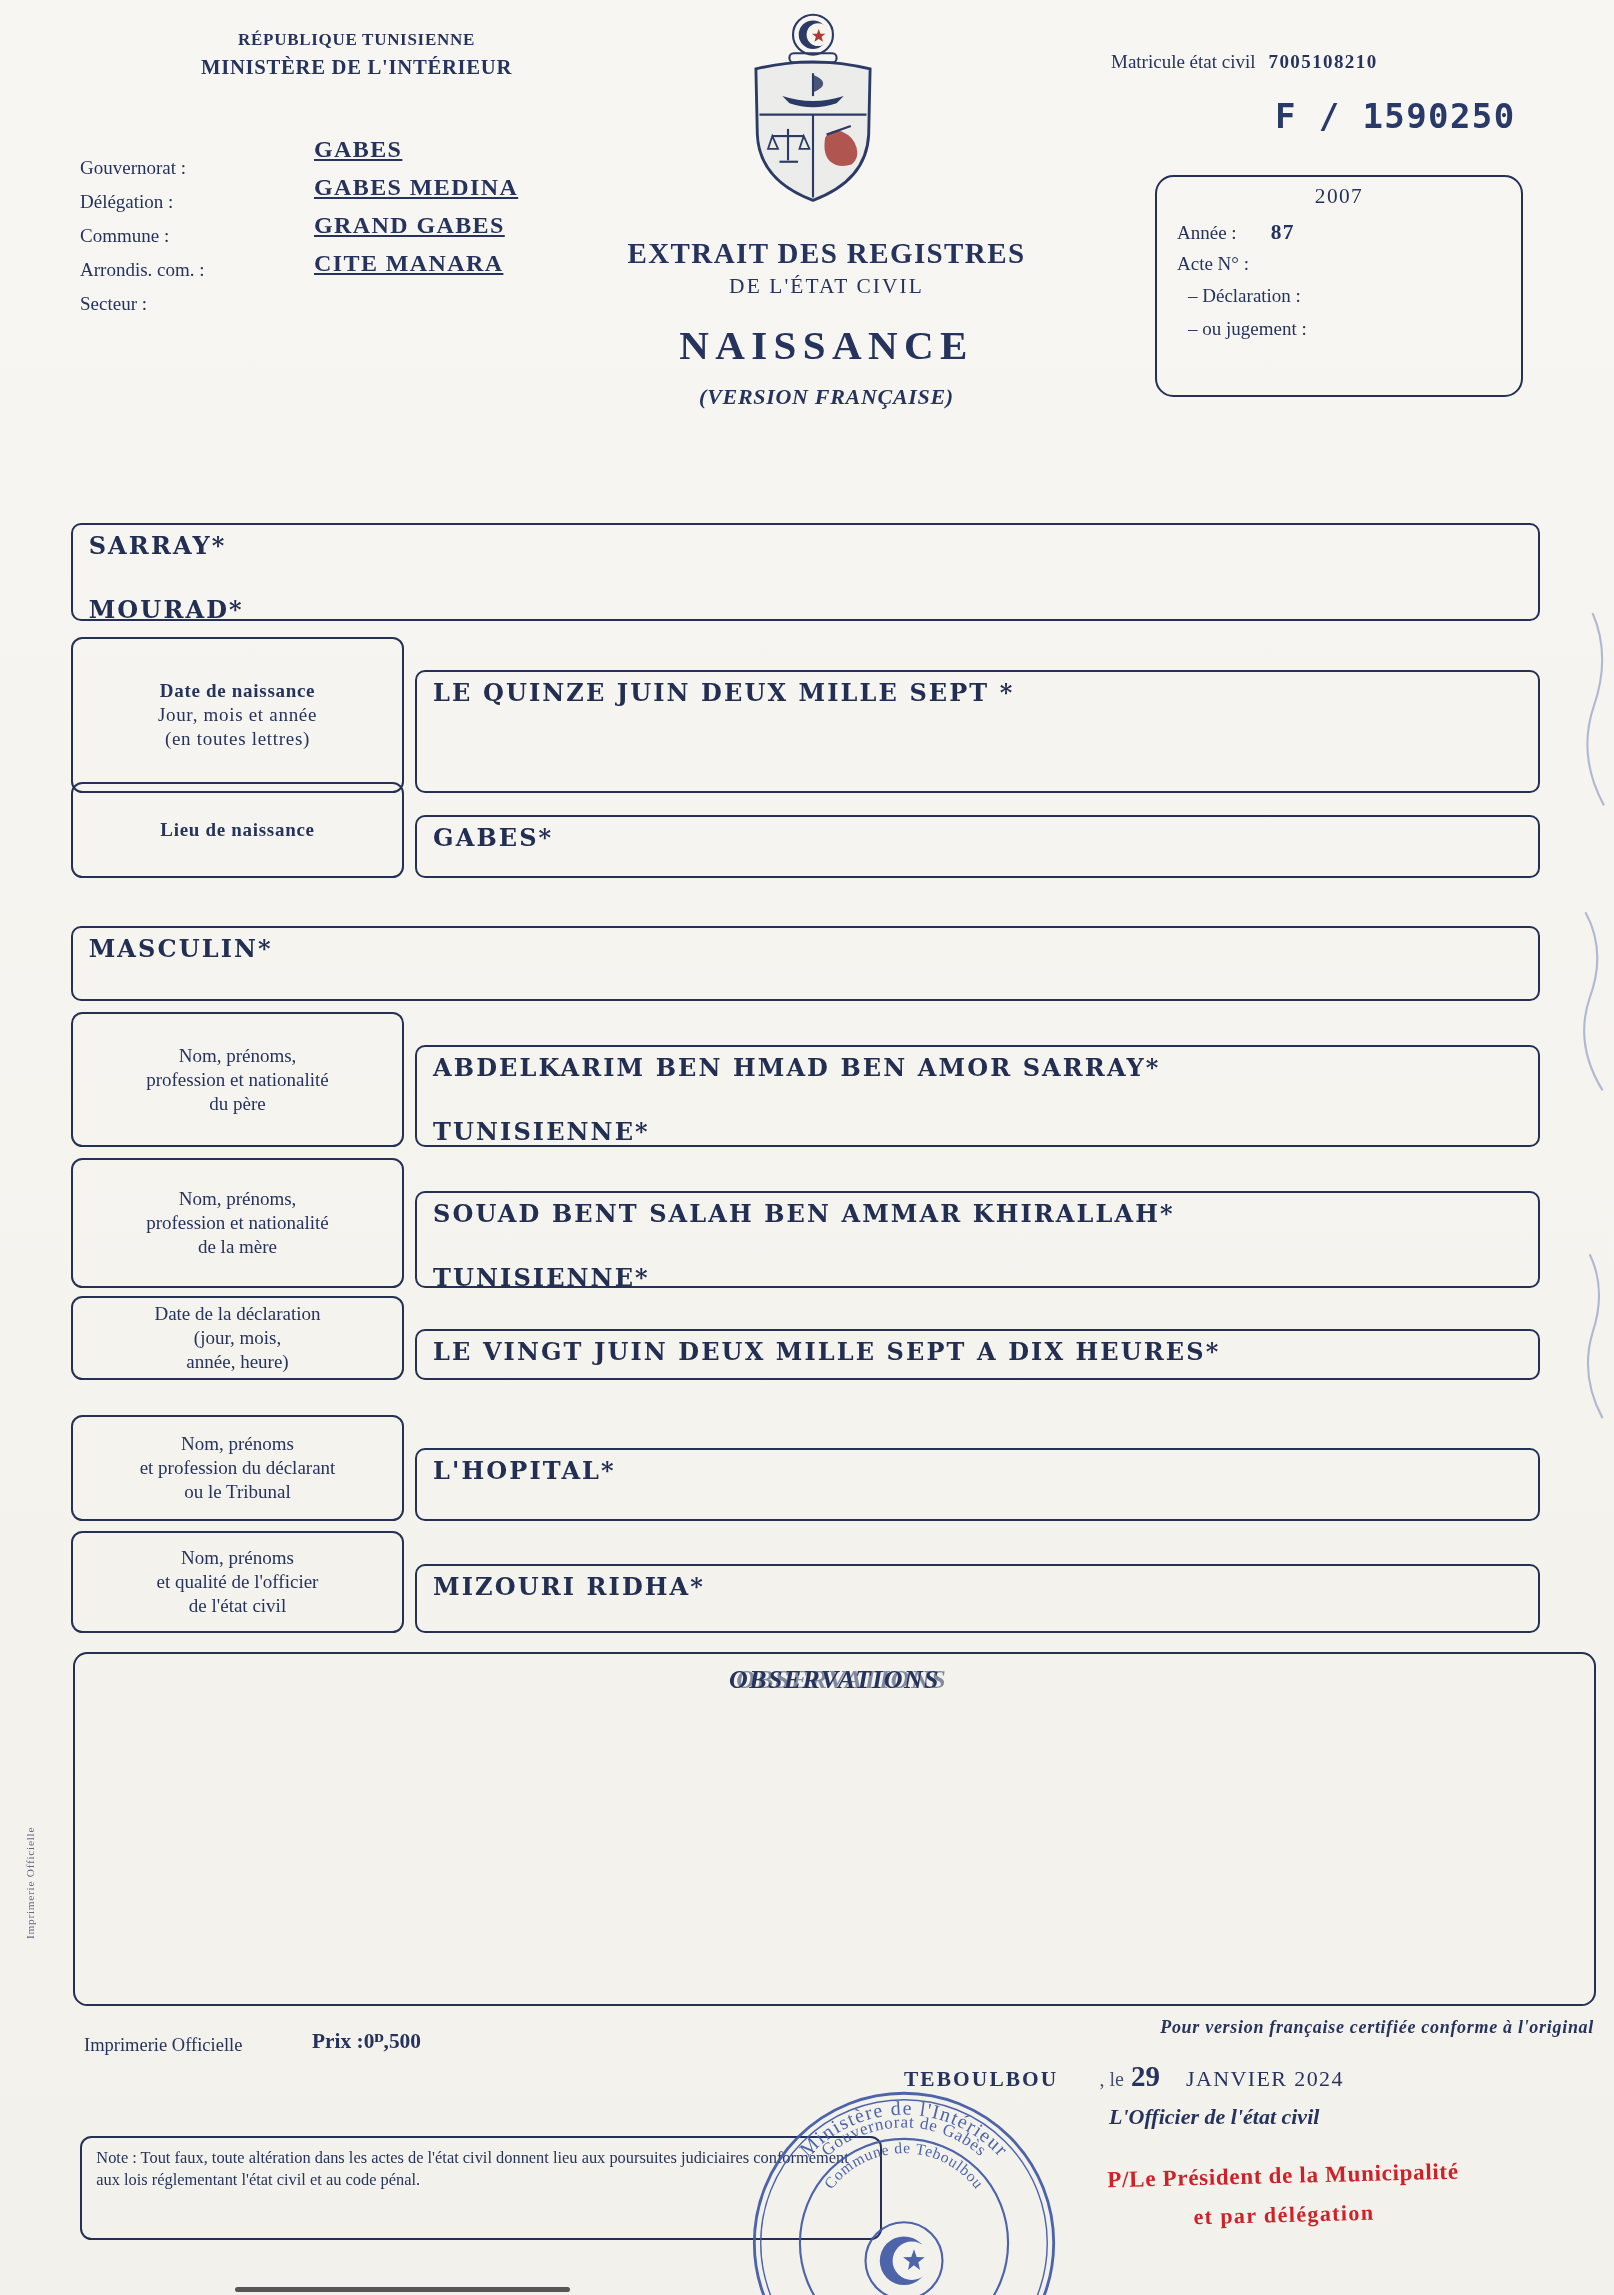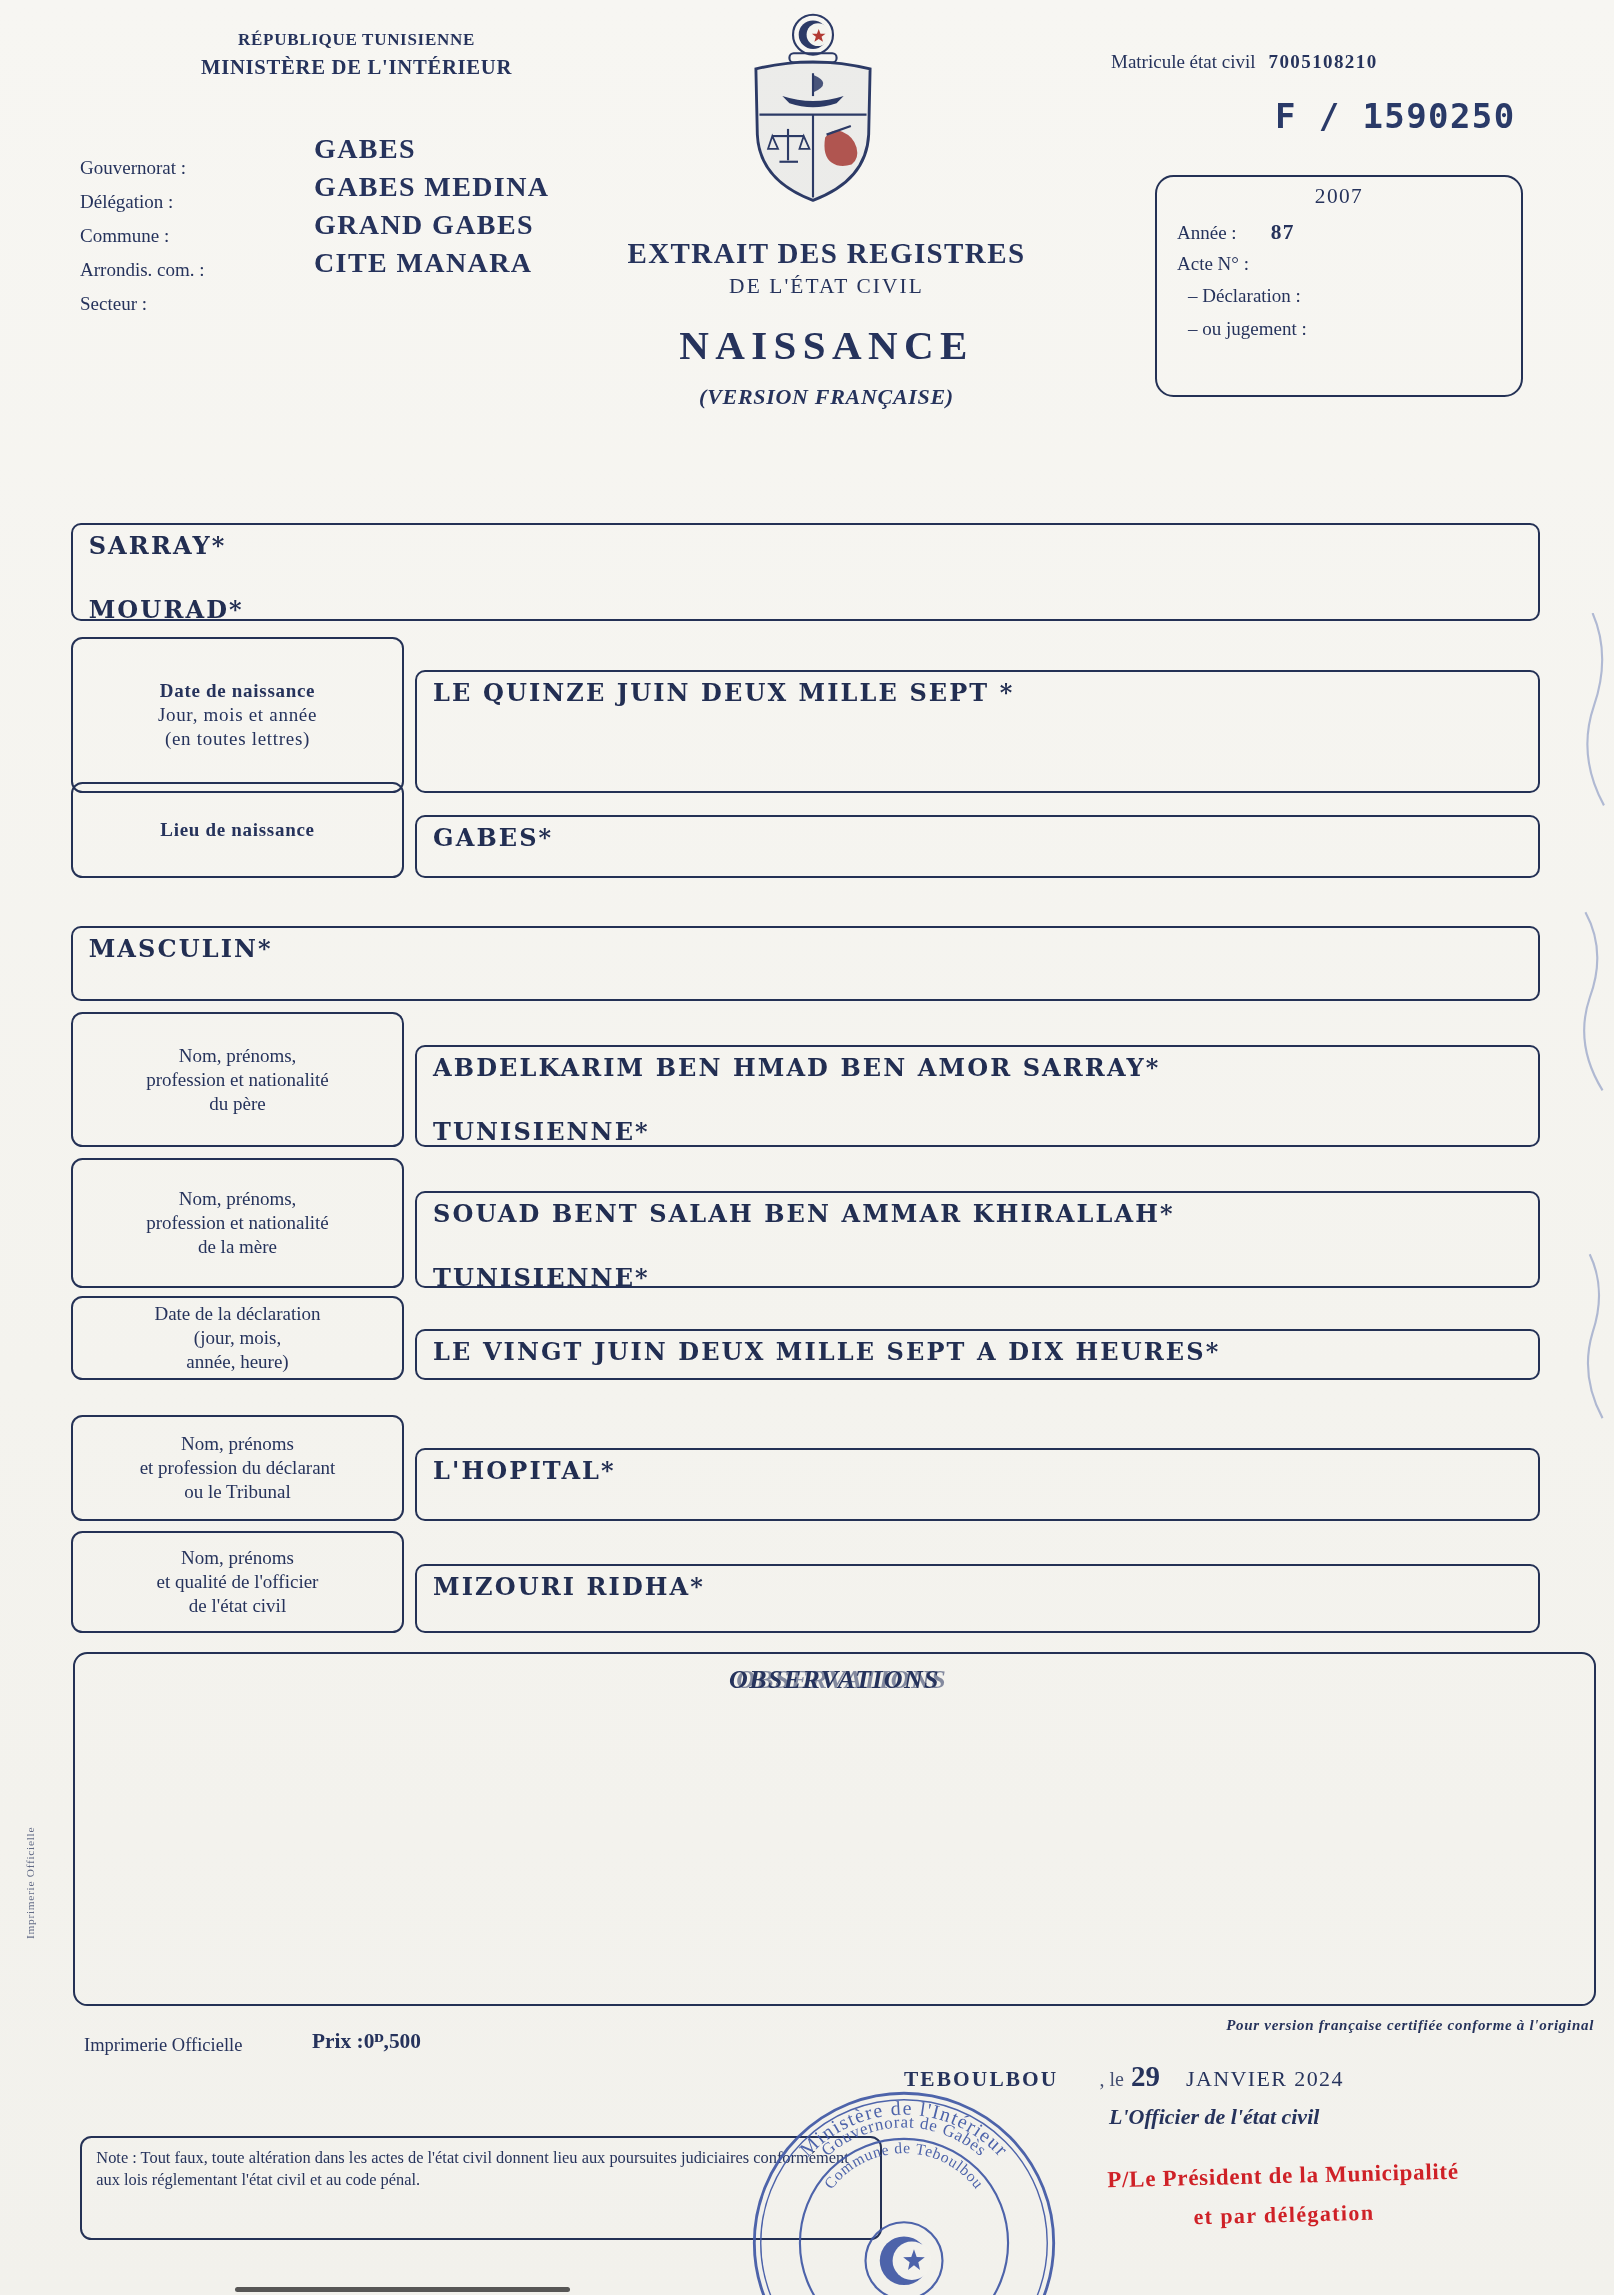--- a/index.html
+++ b/index.html
@@ -10,21 +10,21 @@
     background:linear-gradient(180deg,#f7f6f2 0%,#f4f3ee 60%,#f2f1ec 100%);
     color:#26335c; overflow:hidden;
   }
 
   
   .hdr-left { position:absolute; left:146px; top:30px; width:421px; text-align:center; }
   .hdr-left .rep { font-size:17px; font-weight:bold; letter-spacing:0.7px; }
   .hdr-left .min { font-size:20.7px; font-weight:bold; letter-spacing:0.7px; margin-top:5.7px; }
 
   .admin-labels { position:absolute; left:80px; top:151px; font-size:19px; line-height:34px; }
-  .admin-values { position:absolute; left:314px; top:130px; font-size:28px; font-weight:bold; line-height:38px; letter-spacing:1.4px; }
+  .admin-values { position:absolute; left:314px; top:130px; font-size:24px; font-weight:bold; line-height:38px; letter-spacing:1.4px;text-decoration:underline; }
 
   .emblem { position:absolute; left:738px; top:8.6px; }
 
   .matricule { position:absolute; left:1111px; top:51px; font-size:19px; }
   .matricule b { margin-left:13px; letter-spacing:1.4px; }
 
   .regnum {
     position:absolute; left:1275px; top:96px;
     font-family:"DejaVu Sans Mono",monospace; font-size:34px; font-weight:bold;
     letter-spacing:1.4px; color:#2a3a68;
@@ -62,21 +62,21 @@
   .fv .vline + .vline { margin-top:30px; }
 
   .obs-box { position:absolute; left:73px; top:1652px; width:1523px; height:354px;
     border:2.1px solid #243155; border-radius:14.3px; text-align:center; }
   .obs-title { margin-top:11.4px; font-size:26px; font-weight:bold; font-style:italic;
     letter-spacing:1.4px; text-shadow:7.1px 0 0 rgba(38,51,92,.55); }
 
   
   .printer  { position:absolute; left:84px; top:2035px; font-size:18.5px; }
   .price    { position:absolute; left:312px; top:2029px; font-size:21.4px; font-weight:bold; }
-  .certify  { position:absolute; right:20px; top:2017px; font-size:15px; font-style:italic;
+  .certify  { position:absolute; right:20px; top:2017px; font-size:18px; font-style:italic;
               font-weight:bold; letter-spacing:0.7px; }
   .dateline { position:absolute; left:904px; top:2060px; font-size:21.4px; white-space:nowrap; }
   .dateline .place { font-weight:bold; letter-spacing:2.1px; }
   .dateline .le  { margin-left:41px; font-size:20px; opacity:.85; }
   .dateline .day { margin-left:7.1px; font-size:29px; font-weight:bold; }
   .dateline .rest { margin-left:26px; font-size:22px; letter-spacing:1.4px; }
   .officer { position:absolute; left:1109px; top:2104px; font-size:22px; font-weight:bold; font-style:italic; }
   .note-box { position:absolute; left:80px; top:2136px; width:802px; height:104px;
     border:2.1px solid #243155; border-radius:11.4px; padding:8.6px 14.3px; font-size:16.4px; line-height:22px; }
   .red-stamp { position:absolute; left:1048px; top:2163px; width:471px; text-align:center;

